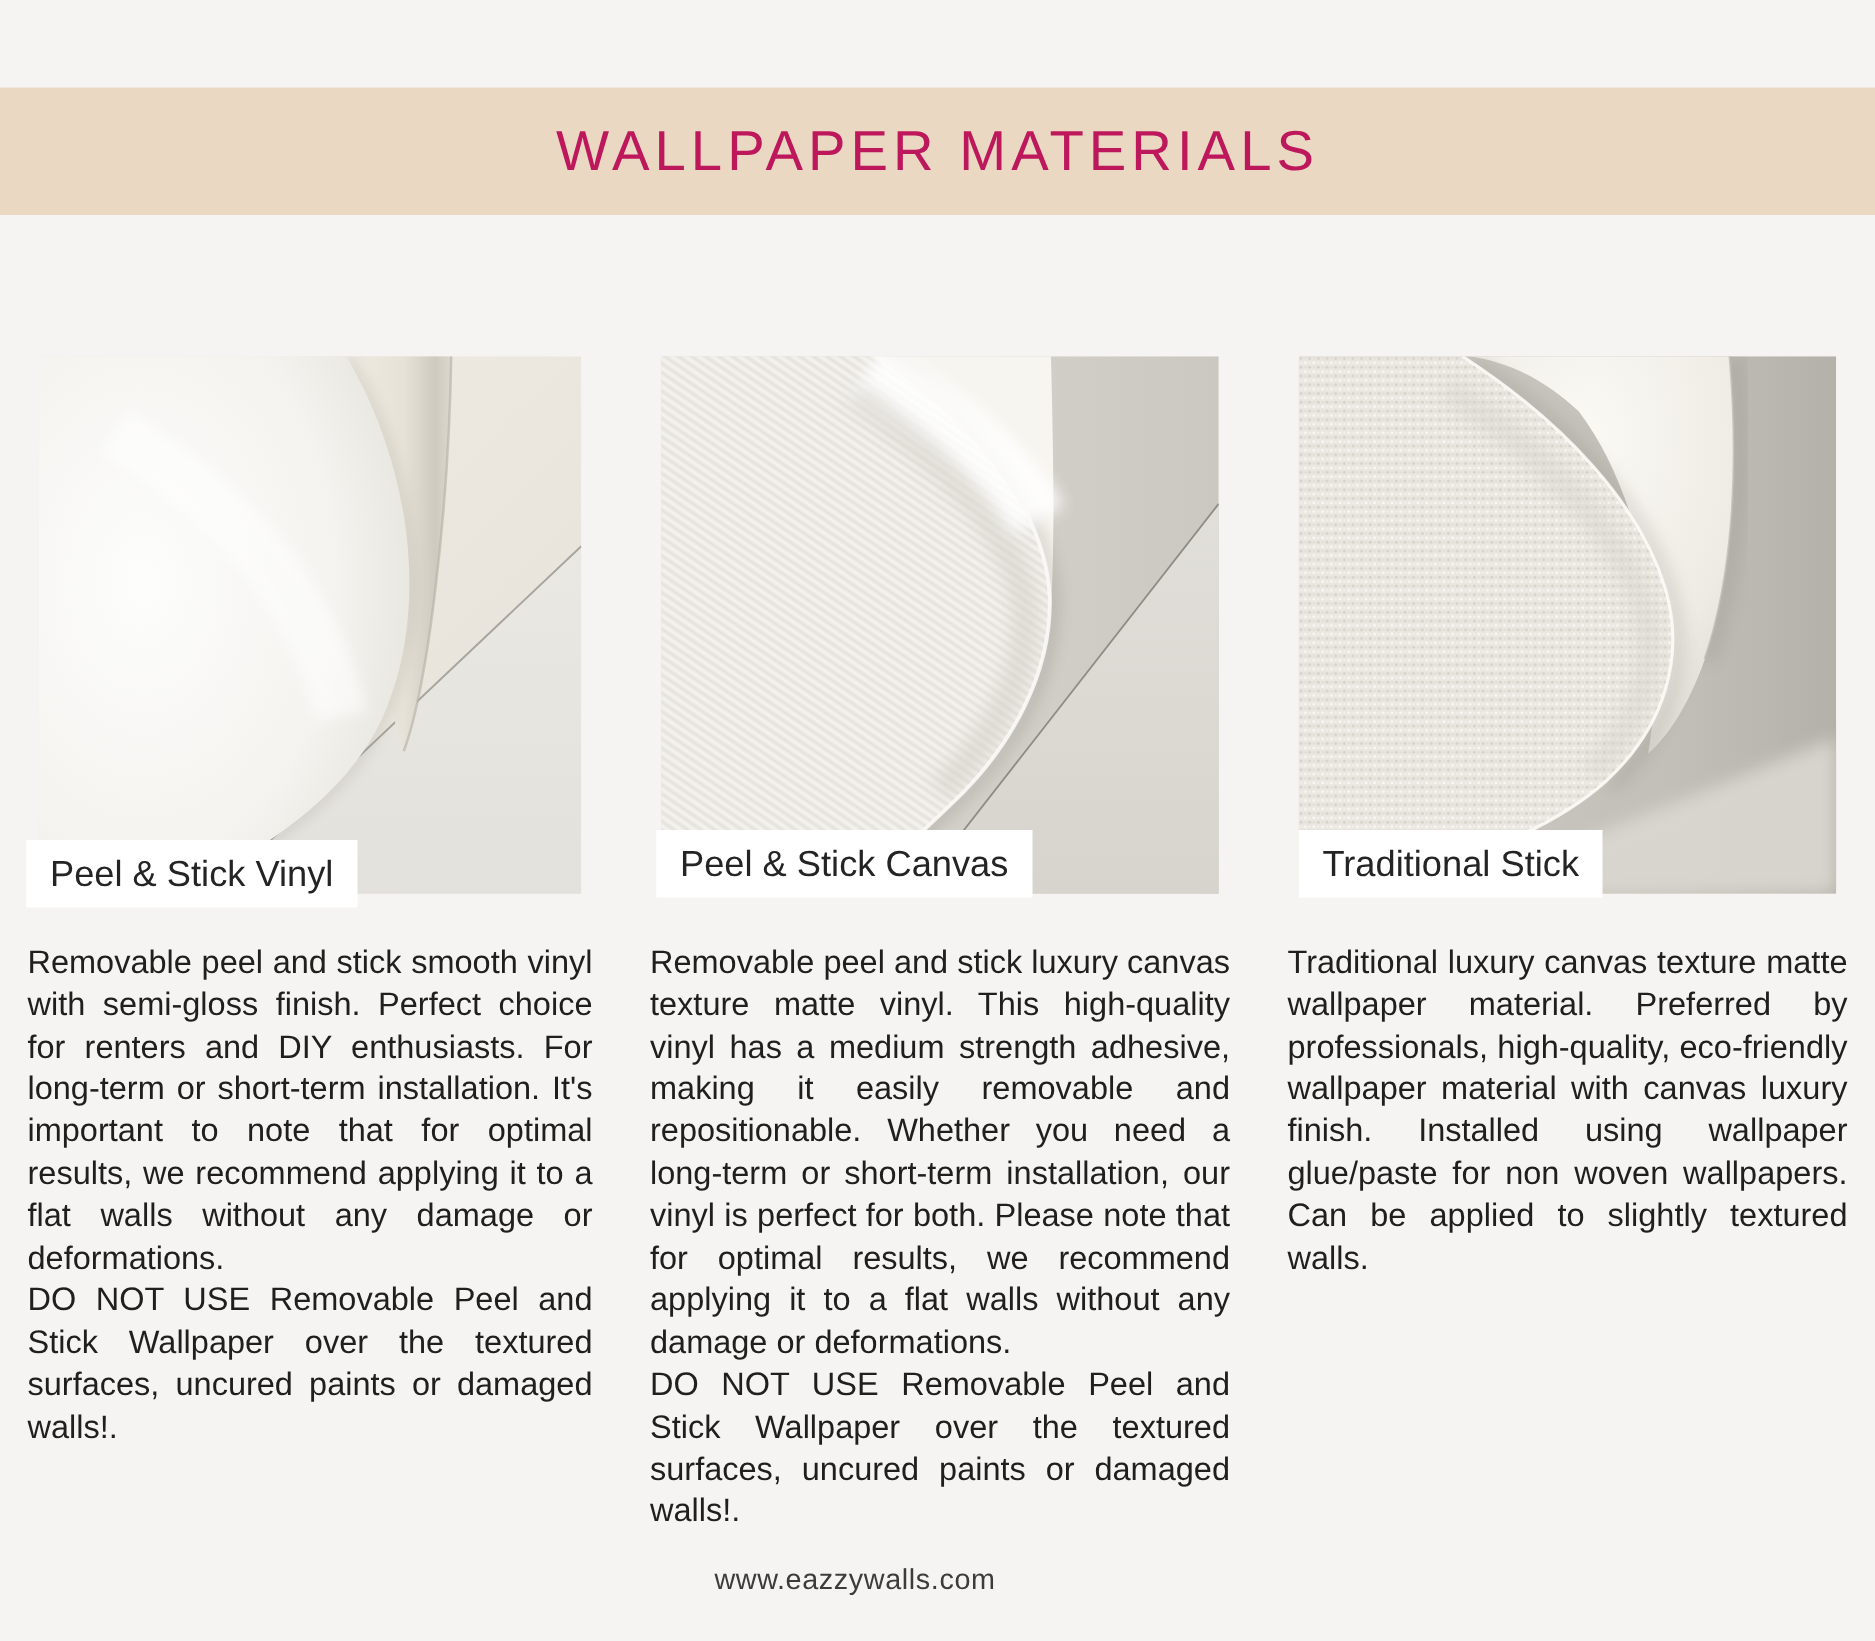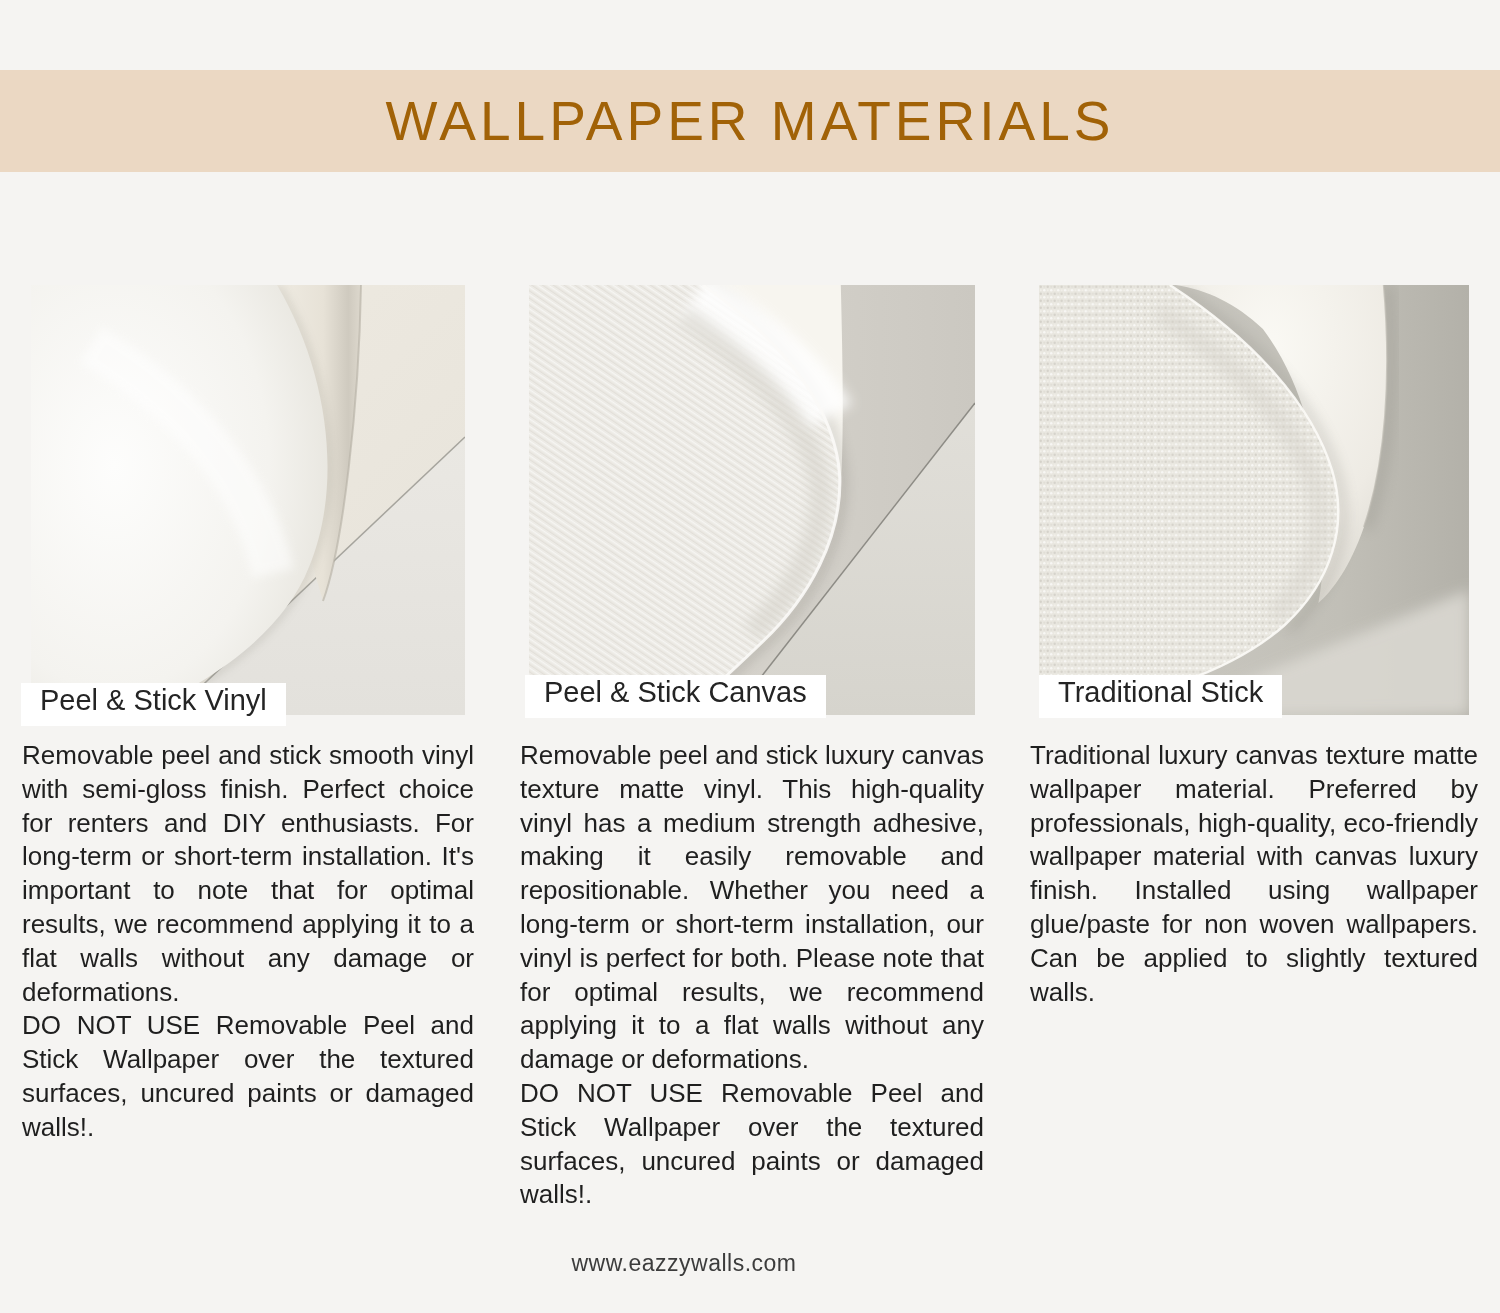--- a/index.html
+++ b/index.html
@@ -6,38 +6,38 @@
   body{
     width:1500px;height:1313px;position:relative;overflow:hidden;
     background:#f5f4f2;
     font-family:"Liberation Sans",sans-serif;
   }
   .band{
     position:absolute;top:70px;left:0;width:1500px;height:102px;
     background:#ebd8c3;display:flex;align-items:center;justify-content:center;
   }
   .title{
-    margin:0;font-weight:300;font-size:55px;letter-spacing:4px;
-    color:#a16207;white-space:nowrap;
+    margin:0;font-weight:300;font-size:45px;letter-spacing:4px;
+    color:#be185d;white-space:nowrap;
   }
   .columns{
     position:absolute;top:285px;left:22px;width:1456px;
     display:grid;grid-template-columns:452px 464px 448px;column-gap:46px;
   }
   .photo{position:relative;height:430px;margin:0 9px;}
   .photo svg{display:block;width:100%;height:430px;}
   .label{
     position:absolute;background:#ffffff;color:#242424;
-    font-size:29px;line-height:1;padding:3px 19px 11px;white-space:nowrap;
+    font-size:29px;line-height:1;padding:14px 19px 11px;white-space:nowrap;
   }
   .col:nth-child(1) .label{left:-10px;bottom:-11px;}
   .col:nth-child(2) .label{left:-4px;bottom:-3px;text-align:center;}
   .col:nth-child(3) .label{left:0;bottom:-3px;}
   .desc{
-    margin:24px 0 0 0;font-size:26px;line-height:1.3;
+    margin:38px 0 0 0;font-size:26px;line-height:1.3;
     text-align:justify;color:#1f1f1f;
   }
   .warn{
     margin:0;font-size:26px;line-height:1.3;text-align:justify;color:#1f1f1f;
     text-decoration-thickness:2.5px;text-underline-offset:6px;
   }
   .footer{
     position:absolute;top:1250px;left:0;width:1368px;text-align:center;
     font-size:23px;letter-spacing:0.5px;color:#3c3c3c;
   }

